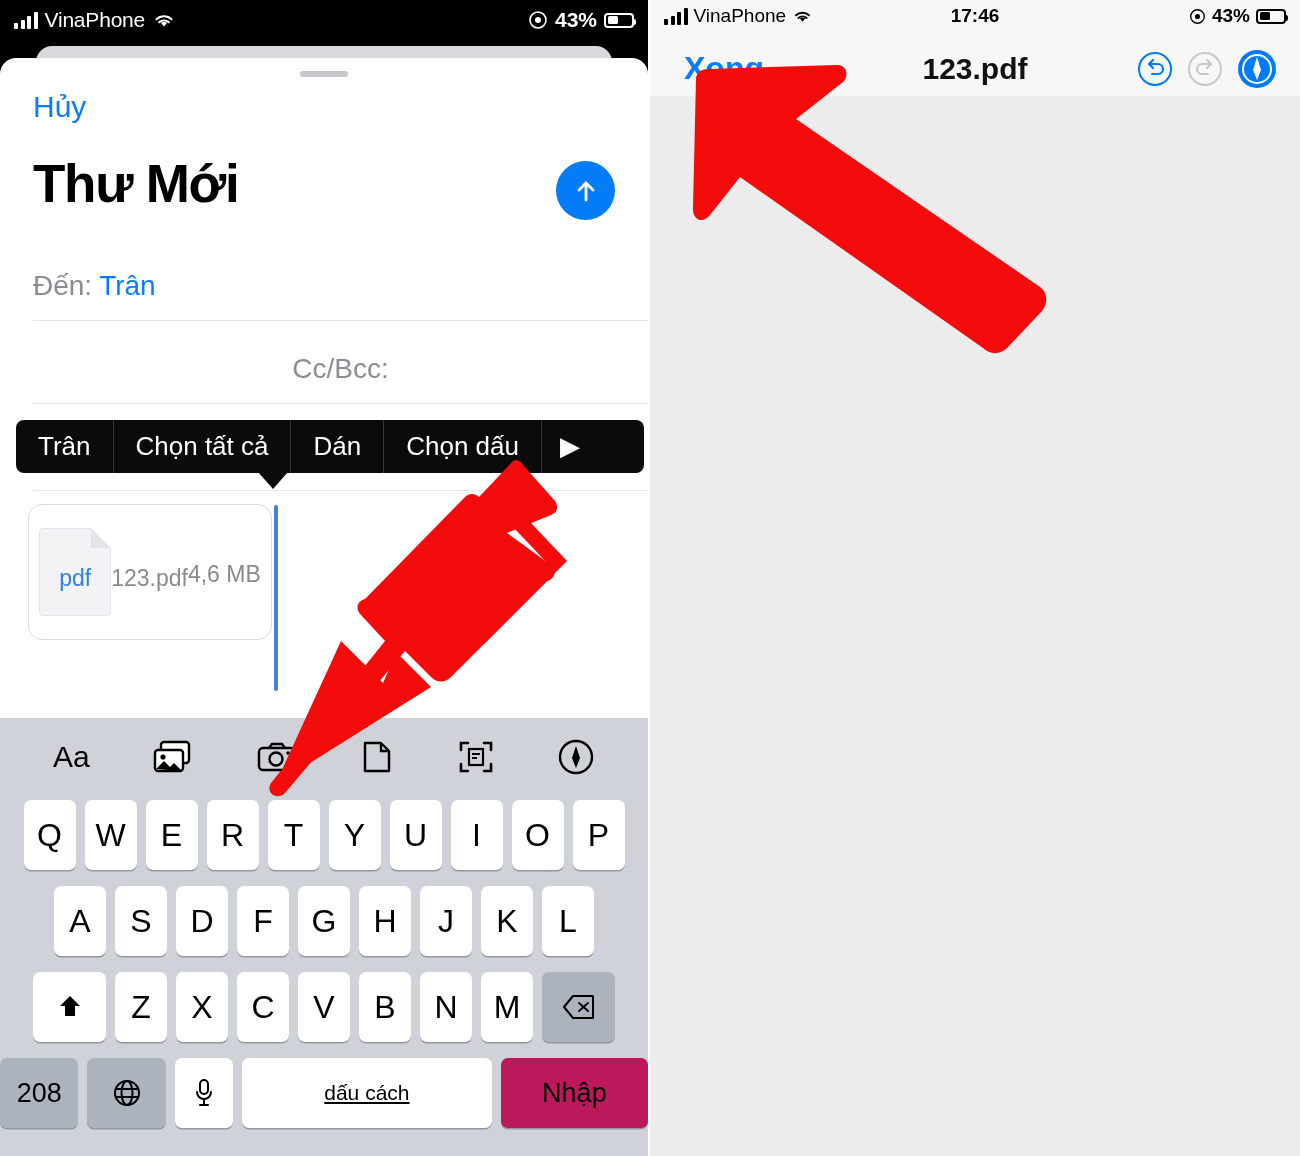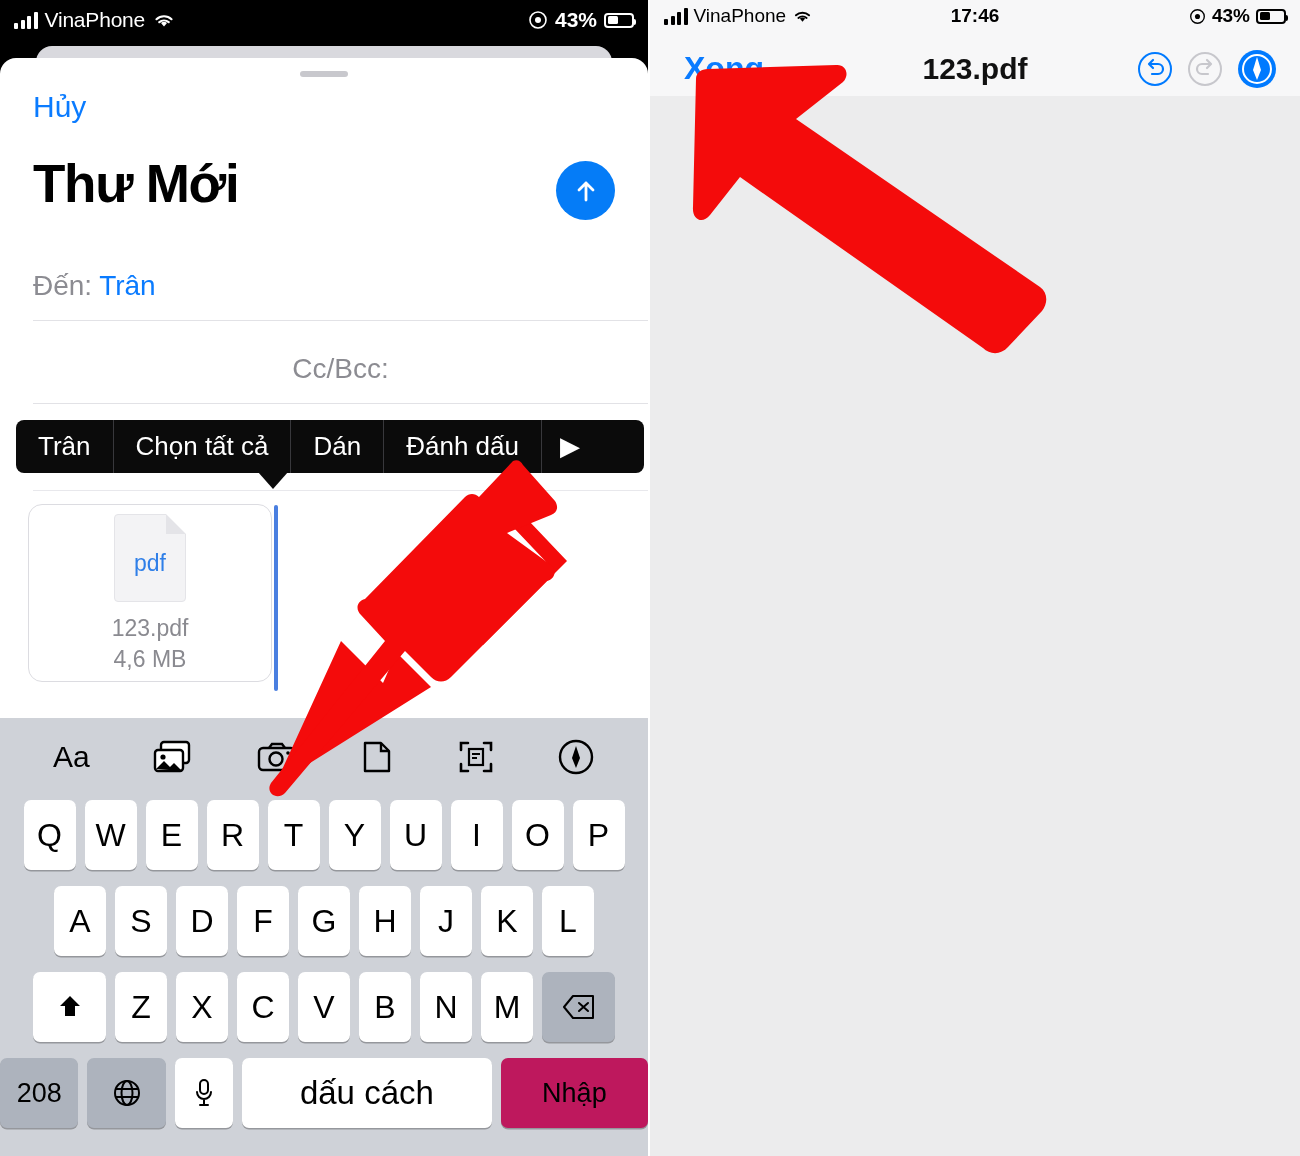--- a/index.html
+++ b/index.html
@@ -40,38 +40,38 @@
   .hr { position:absolute; left:33px; right:0; height:1px; background:#e2e2e6;}
 
   
   .ctx-menu { position:absolute; left:16px; top:420px; width:628px; height:53px; background:#0b0b0b; border-radius:8px; display:flex; align-items:stretch; overflow:hidden; z-index:6;}
   .ctx-item { display:flex; align-items:center; justify-content:center; color:#fff; font-size:26px; padding:0 22px; border-right:1px solid #38383c; white-space:nowrap;}
   .ctx-item:last-child { border-right:none; padding:0 18px;}
   .ctx-arrowhead { position:absolute; left:258px; top:472px; width:0;height:0;border-left:15px solid transparent;border-right:15px solid transparent;border-top:17px solid #0b0b0b; z-index:6;}
 
   
   .att-sep { position:absolute; left:33px; right:0; top:490px; height:1px; background:#e8e8ec;}
-  .att-card { position:absolute; left:28px; top:504px; width:244px; height:178px; border:1.5px solid #dcdce1; border-radius:14px; background:#fff; display:flex; flex-direction:column; align-items:center; justify-content:center;}
+  .att-card { position:absolute; left:28px; top:504px; width:244px; height:136px; border:1.5px solid #dcdce1; border-radius:14px; background:#fff; display:flex; align-items:center; justify-content:center;}
   .pdf-glyph { width:72px; height:88px; background:#f3f3f5; border:1px solid #e4e4e8; border-radius:4px; position:relative; display:flex;align-items:center;justify-content:center;}
   .pdf-glyph::before{content:"";position:absolute;right:-1px;top:-1px;border-width:0 20px 20px 0;border-style:solid;border-color:#fff #fff #e4e4e8 #e4e4e8;}
   .pdf-glyph span{font-size:23px;color:#2f7fe8;margin-top:12px;}
   .att-name{font-size:23px;color:#8a8a90;margin-top:13px;}
   .att-size{font-size:23px;color:#8a8a90;margin-top:4px;}
   .caret { position:absolute; left:274px; top:505px; width:4px; height:186px; background:#4a7fe0; border-radius:2px;}
 
   
   .kb { position:absolute; left:0; top:718px; width:648px; height:438px; background:#cfd2d8;}
   .kb-toolbar { position:absolute;left:0;top:0;width:648px;height:78px; display:flex;align-items:center;justify-content:space-around; padding:0 22px;}
   .kb-rows{position:absolute;left:0;top:82px;width:648px;}
   .krow{display:flex;justify-content:center;gap:9px;margin-bottom:16px;}
   .key{width:52px;height:70px;background:#fff;border-radius:7px;box-shadow:0 1.5px 0 rgba(0,0,0,.28);display:flex;align-items:center;justify-content:center;font-size:32px;color:#000;}
   .krow.r3{gap:9px;}
   .key.wide{width:73px;background:#adb3bd;}
   .key.fn{background:#adb3bd;}
-  .key.space{width:258px;font-size:33px;}
+  .key.space{width:258px;font-size:21px;text-decoration:underline;}
   .key.ret{width:152px;background:#be185d;font-size:27px;}
   .key.num{width:81px;font-size:27px;background:#adb3bd;}
   .key.mic{width:60px;}
 
   
   .panel-right{position:absolute;left:650px;top:0;width:650px;height:1156px;background:#ececed;overflow:hidden;}
   .statusbar-light{position:absolute;left:0;top:0;width:650px;height:36px;background:#f7f7f8;color:#000;}
   .sbl-left{position:absolute;left:14px;top:5px;display:flex;align-items:center;gap:6px;}
   .sbl-carrier{font-size:19px;font-weight:500;}
   .sbl-center{position:absolute;left:0;right:0;top:5px;text-align:center;font-size:19px;font-weight:700;}
@@ -138,21 +138,21 @@
       </div>
       <div class="hr" style="top:262px"></div>
       <div class="field-row field-cc">Cc/Bcc:</div>
       <div class="hr" style="top:345px"></div>
     </div>
 
     <div class="ctx-menu">
       <div class="ctx-item">Trân</div>
       <div class="ctx-item">Chọn tất cả</div>
       <div class="ctx-item">Dán</div>
-      <div class="ctx-item">Đánh dấu</div>
+      <div class="ctx-item">Chọn dấu</div>
       <div class="ctx-item">▶</div>
     </div>
     <div class="ctx-arrowhead"></div>
 
     <div class="att-sep"></div>
     <div class="att-card">
       <div class="pdf-glyph">
           <span>pdf</span>
         </div>
       <div class="att-name">123.pdf</div>

